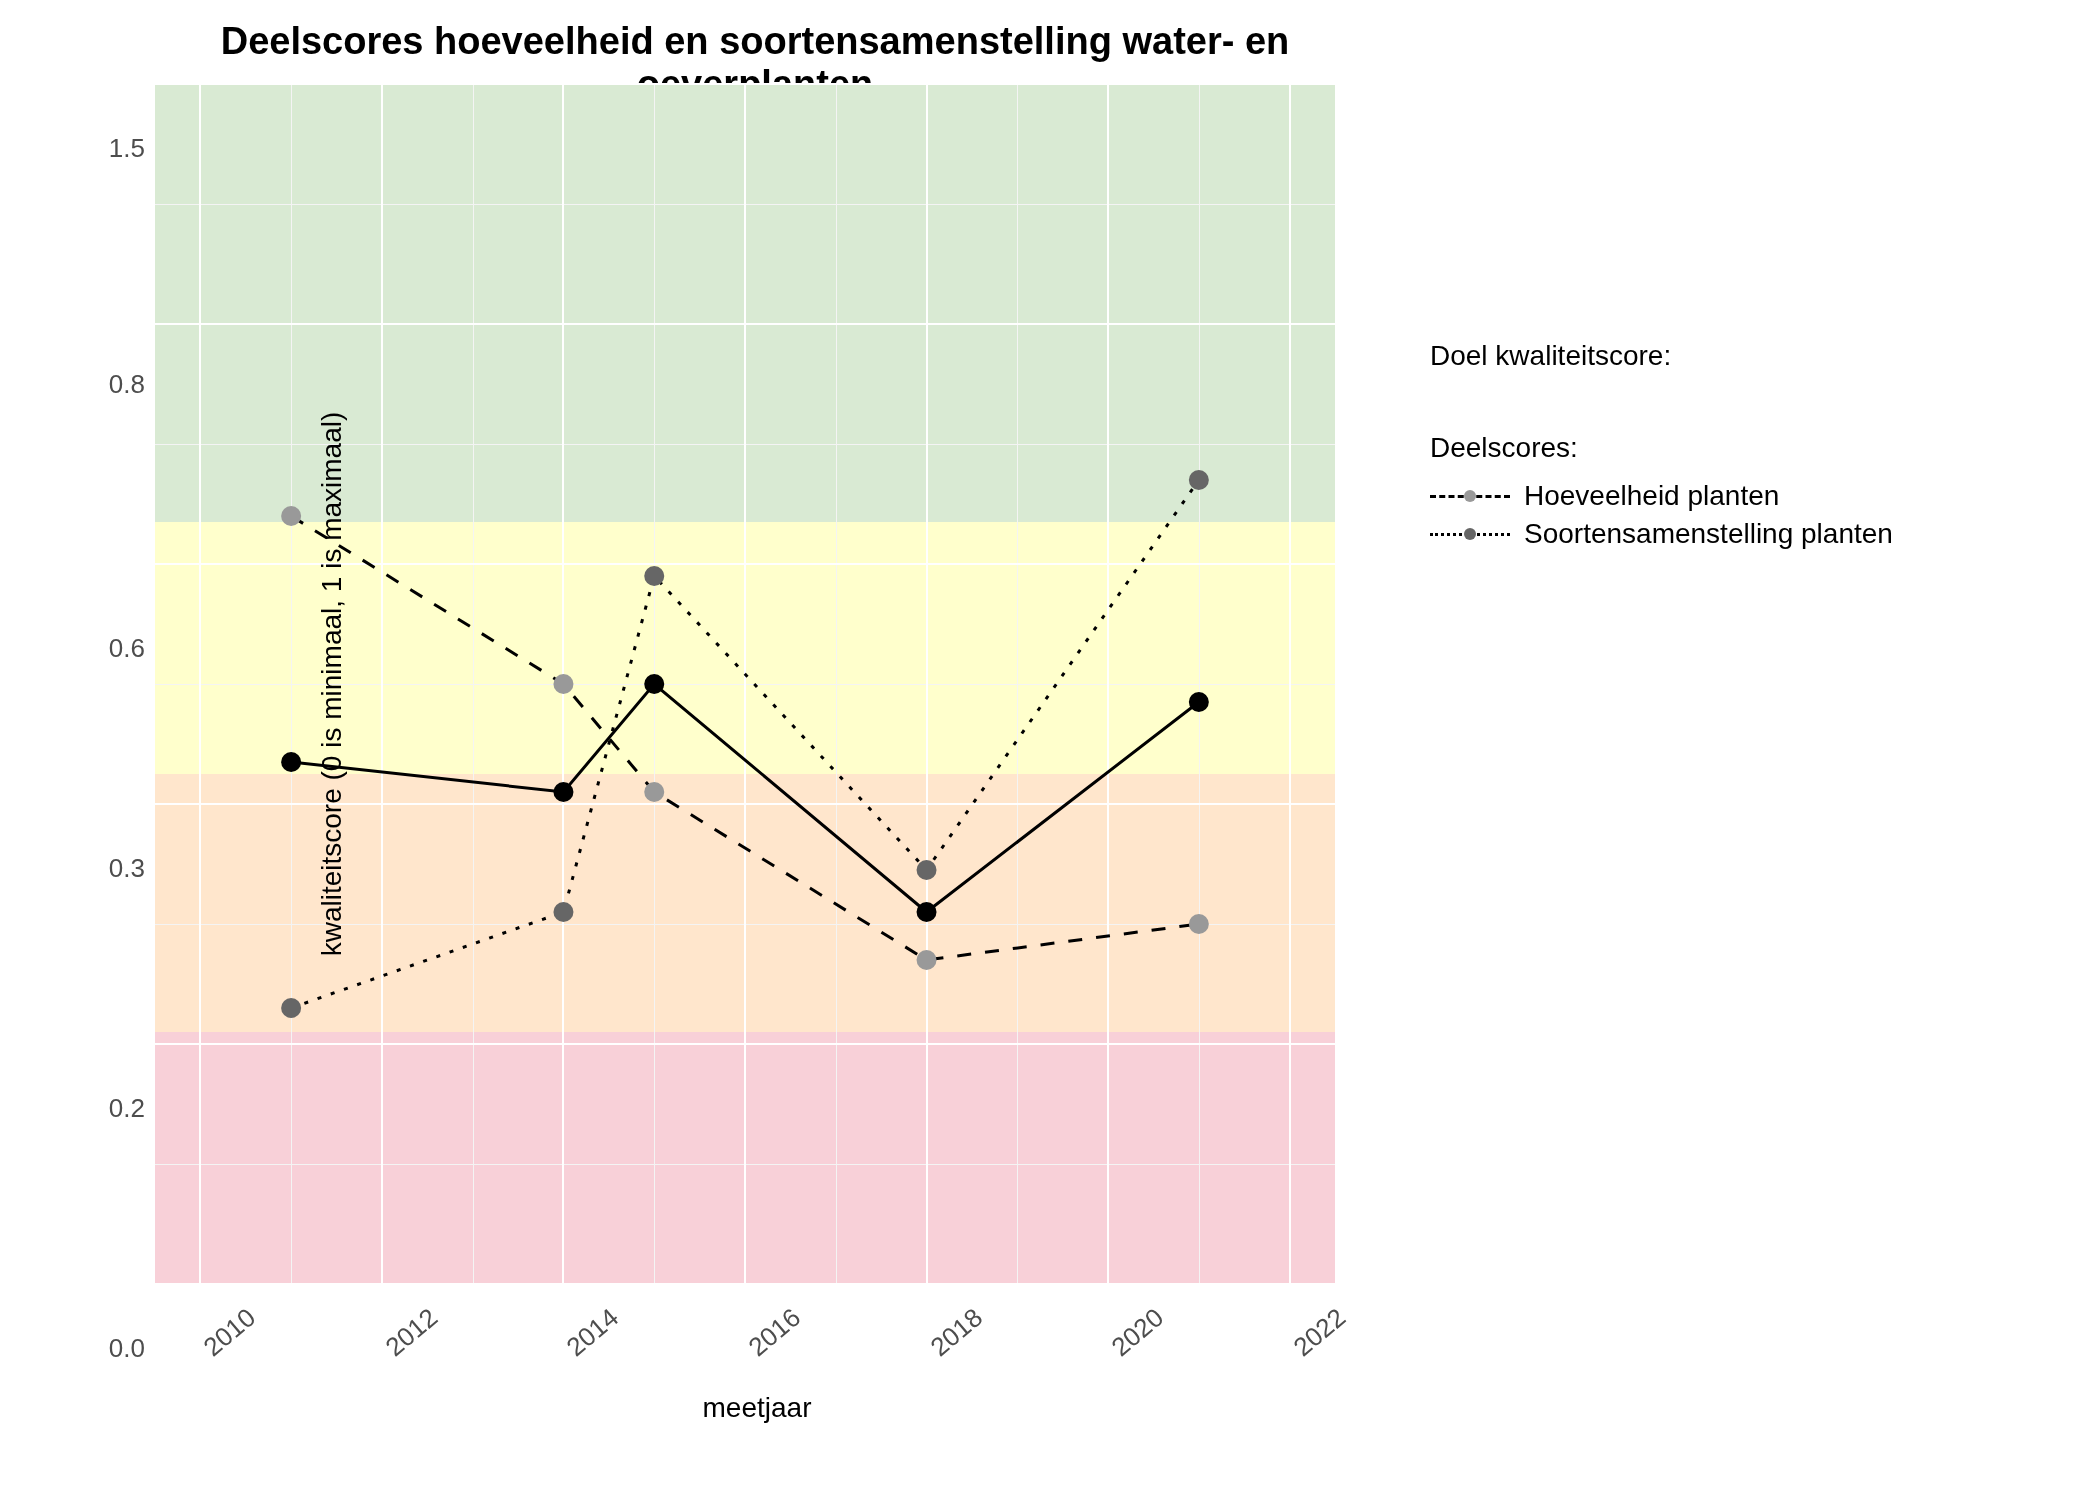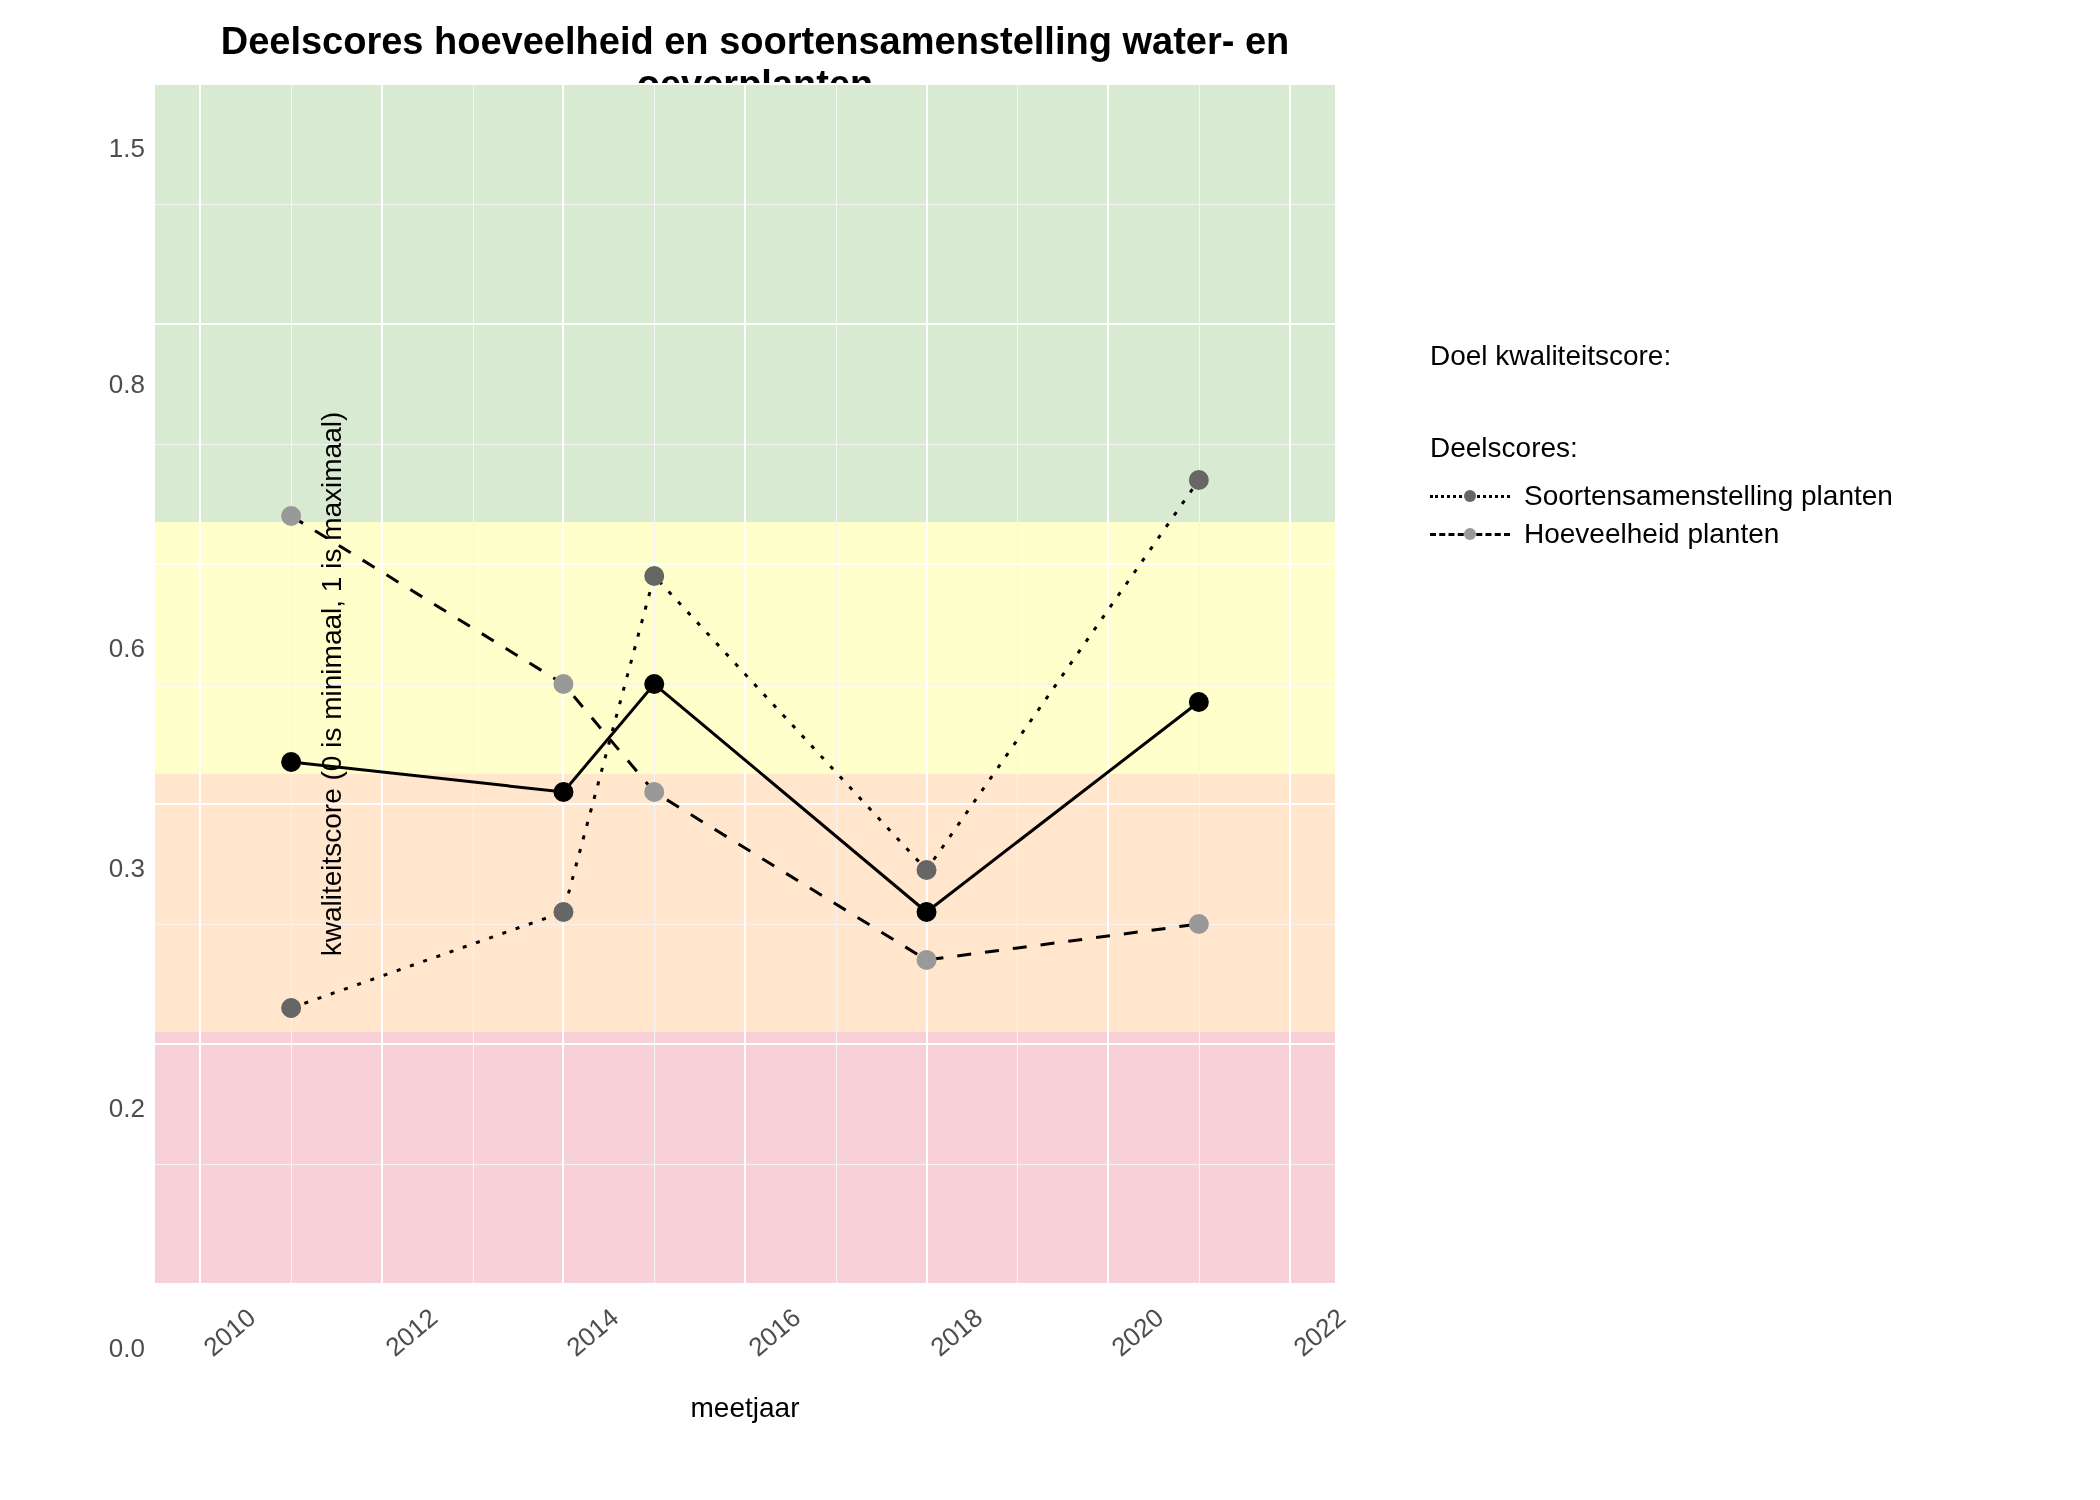--- a/index.html
+++ b/index.html
@@ -86,21 +86,21 @@
     left: -95px;
     top: 600px;
     transform: translateY(-50%) rotate(-90deg);
     transform-origin: center;
     font-size: 28px;
     color: #000;
     white-space: nowrap;
   }
   .xlabel {
     position: absolute;
-    left: 0; width: 1180px;
+    left: 12px; width: 1180px;
     bottom: -140px;
     text-align: center;
     font-size: 28px;
     margin-top: 8px;
   }
   .legend {
     width: 650px;
     padding-left: 40px;
     padding-top: 320px;
     font-size: 28px;
@@ -213,28 +213,28 @@
   </div>
 
   <div class="legend">
     <div class="legend-title">Doel kwaliteitscore:</div>
 
     <div class="legend-section2">
       <div class="legend-title">Deelscores:</div>
       <div id="legend-series">
           <div class="legend-row">
             <div class="legend-line-sample">
+              <div class="legend-line" style="border-top: 3px dashed rgb(0, 0, 0);"></div>
+              <div class="legend-dot" style="background: rgb(153, 153, 153);"></div>
+            </div>
+            <span>Hoeveelheid planten</span>
+          </div>
+          <div class="legend-row">
+            <div class="legend-line-sample">
               <div class="legend-line" style="border-top: 3px dotted rgb(0, 0, 0);"></div>
               <div class="legend-dot" style="background: rgb(102, 102, 102);"></div>
             </div>
             <span>Soortensamenstelling planten</span>
           </div>
-          <div class="legend-row">
-            <div class="legend-line-sample">
-              <div class="legend-line" style="border-top: 3px dashed rgb(0, 0, 0);"></div>
-              <div class="legend-dot" style="background: rgb(153, 153, 153);"></div>
-            </div>
-            <span>Hoeveelheid planten</span>
-          </div>
         </div>
     </div>
   </div>
 </div>
 
 </body></html>

